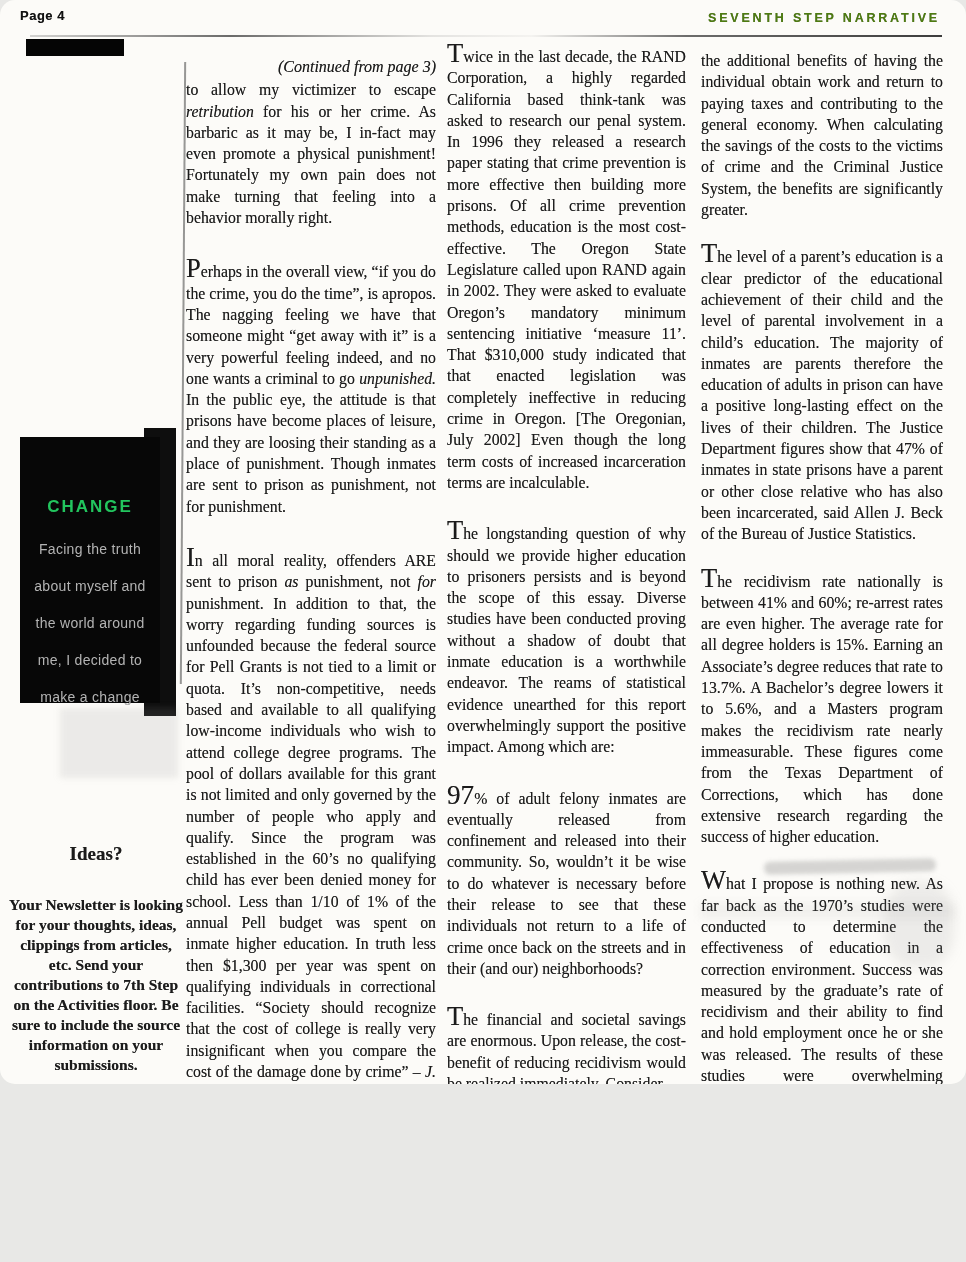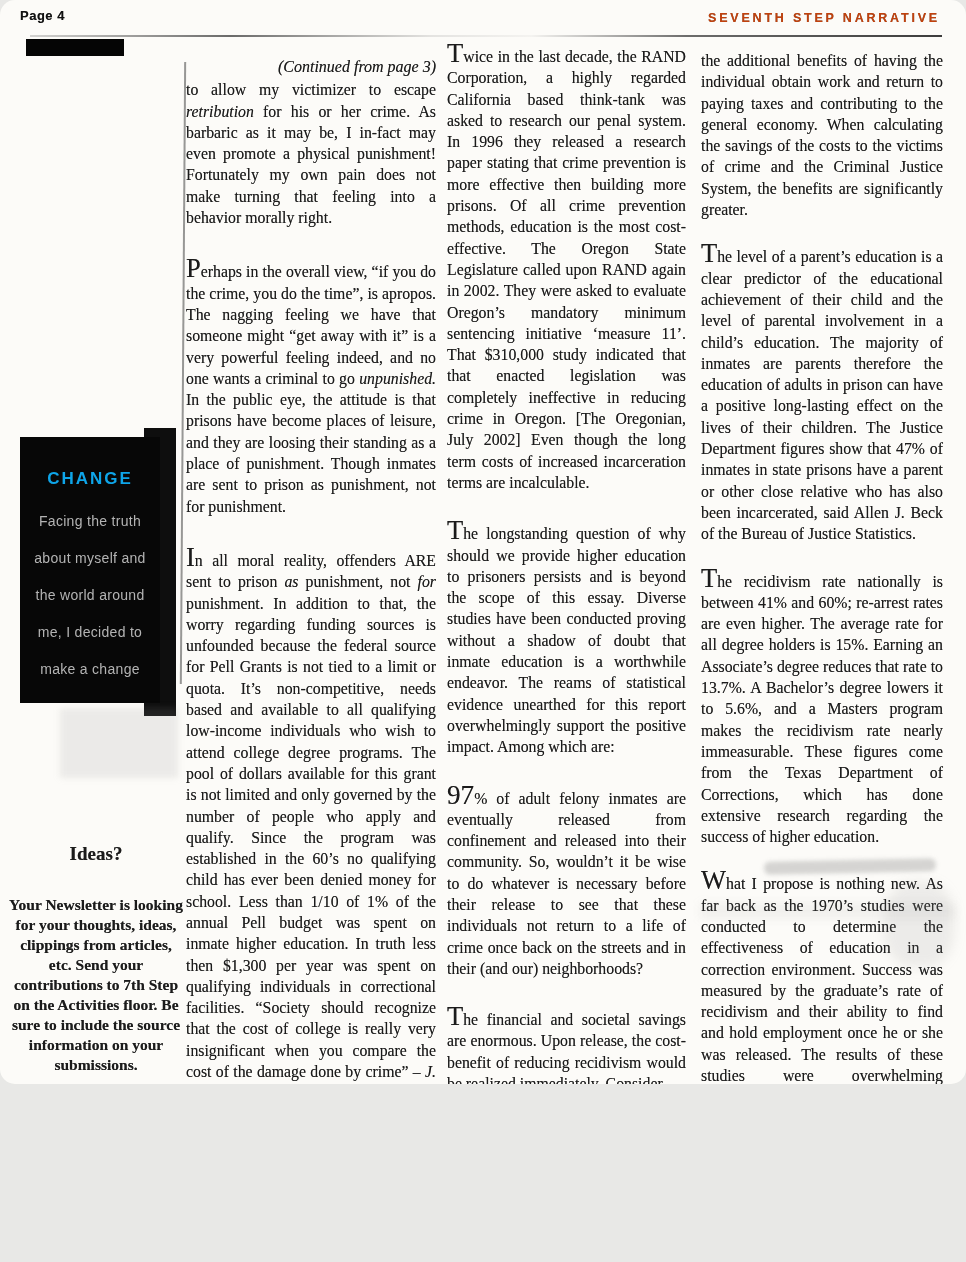--- a/index.html
+++ b/index.html
@@ -12,21 +12,21 @@
   }
   
   .page-num {
     position:absolute; left:20px; top:8px;
     font-family:"Liberation Sans", sans-serif; font-weight:bold;
     font-size:13px; letter-spacing:.5px; color:#111;
   }
   .masthead {
     position:absolute; right:26px; top:11px;
     font-family:"Liberation Sans", sans-serif; font-weight:bold;
-    font-size:12.5px; letter-spacing:2.8px; color:#c2410c;
+    font-size:12.5px; letter-spacing:2.8px; color:#4d7c0f;
   }
   .rule {
     position:absolute; left:30px; top:35px; width:912px; height:2px;
     background:linear-gradient(90deg,
       rgba(90,90,90,.25) 0%, rgba(70,70,70,.8) 22%, rgba(90,90,90,.15) 44%,
       rgba(90,90,90,.05) 55%, rgba(60,60,60,.75) 72%, rgba(40,40,40,.9) 100%);
   }
   .blackbar { position:absolute; left:26px; top:39px; width:98px; height:17px; background:#050505; }
 
   
@@ -44,21 +44,21 @@
   .big { font-size:1.72em; line-height:1; }
 
   
   .change-wrap { position:absolute; left:20px; top:428px; width:158px; height:370px; }
   .change-shadow { position:absolute; left:124px; top:0; width:32px; height:288px; background:#0e0e0e; }
   .change-box {
     position:absolute; left:0; top:9px; width:140px; height:266px; background:#070707;
     text-align:center; color:#d8d8d8;
     font-family:"Liberation Sans", sans-serif;
   }
-  .change-title { margin-top:32px; font-size:17px; font-weight:bold; letter-spacing:2px; color:#0ea5e9; }
+  .change-title { margin-top:60px; font-size:17px; font-weight:bold; letter-spacing:2px; color:#22c55e; }
   .change-lines { margin-top:14px; font-size:14px; line-height:37px; color:#b3b3b3; letter-spacing:.3px; }
   .change-lines span { display:block; }
   .change-under { position:absolute; left:40px; top:280px; width:118px; height:70px;
     background:rgba(150,150,150,.16); filter:blur(3px); }
 
   
   .ideas { position:absolute; left:8px; top:843px; width:176px; text-align:center; font-weight:bold; }
   .ideas-title { font-size:19px; margin:0 0 30px 0; }
   .ideas-body { font-size:15.5px; line-height:20px; margin:0; }
 

